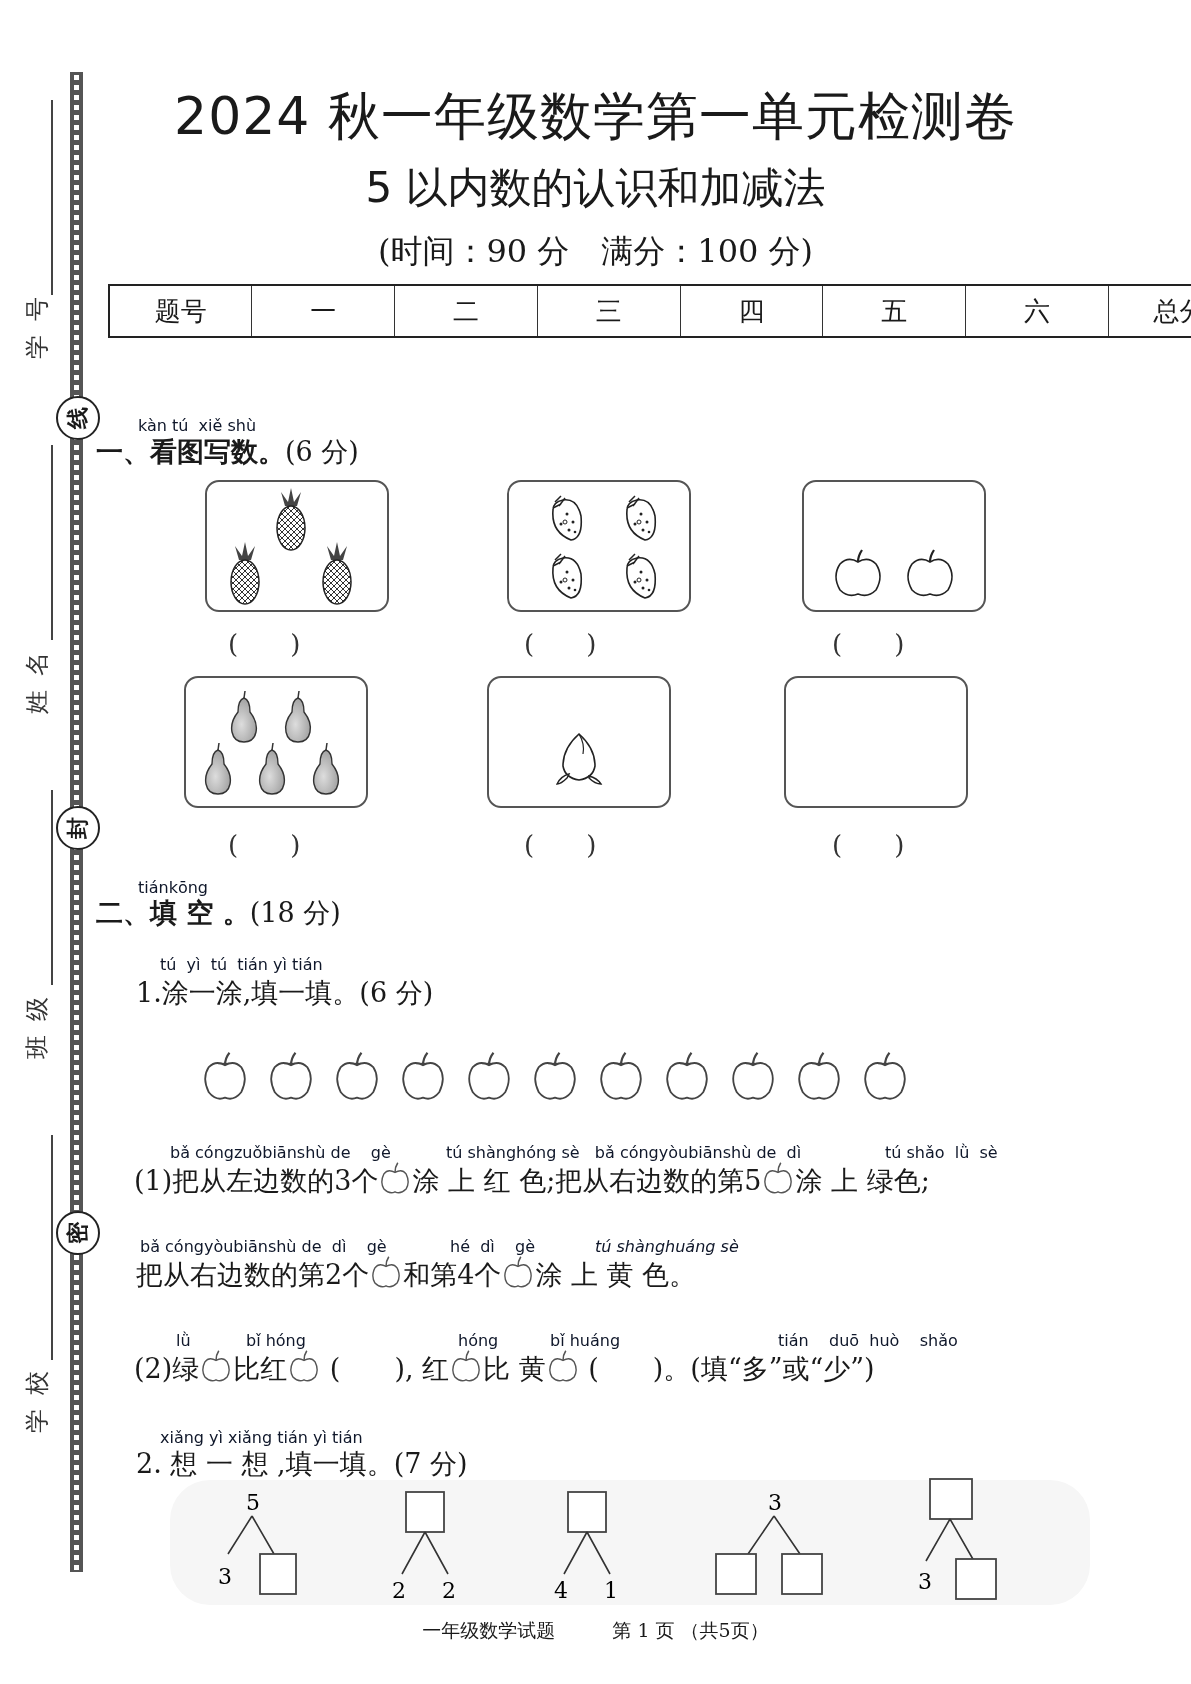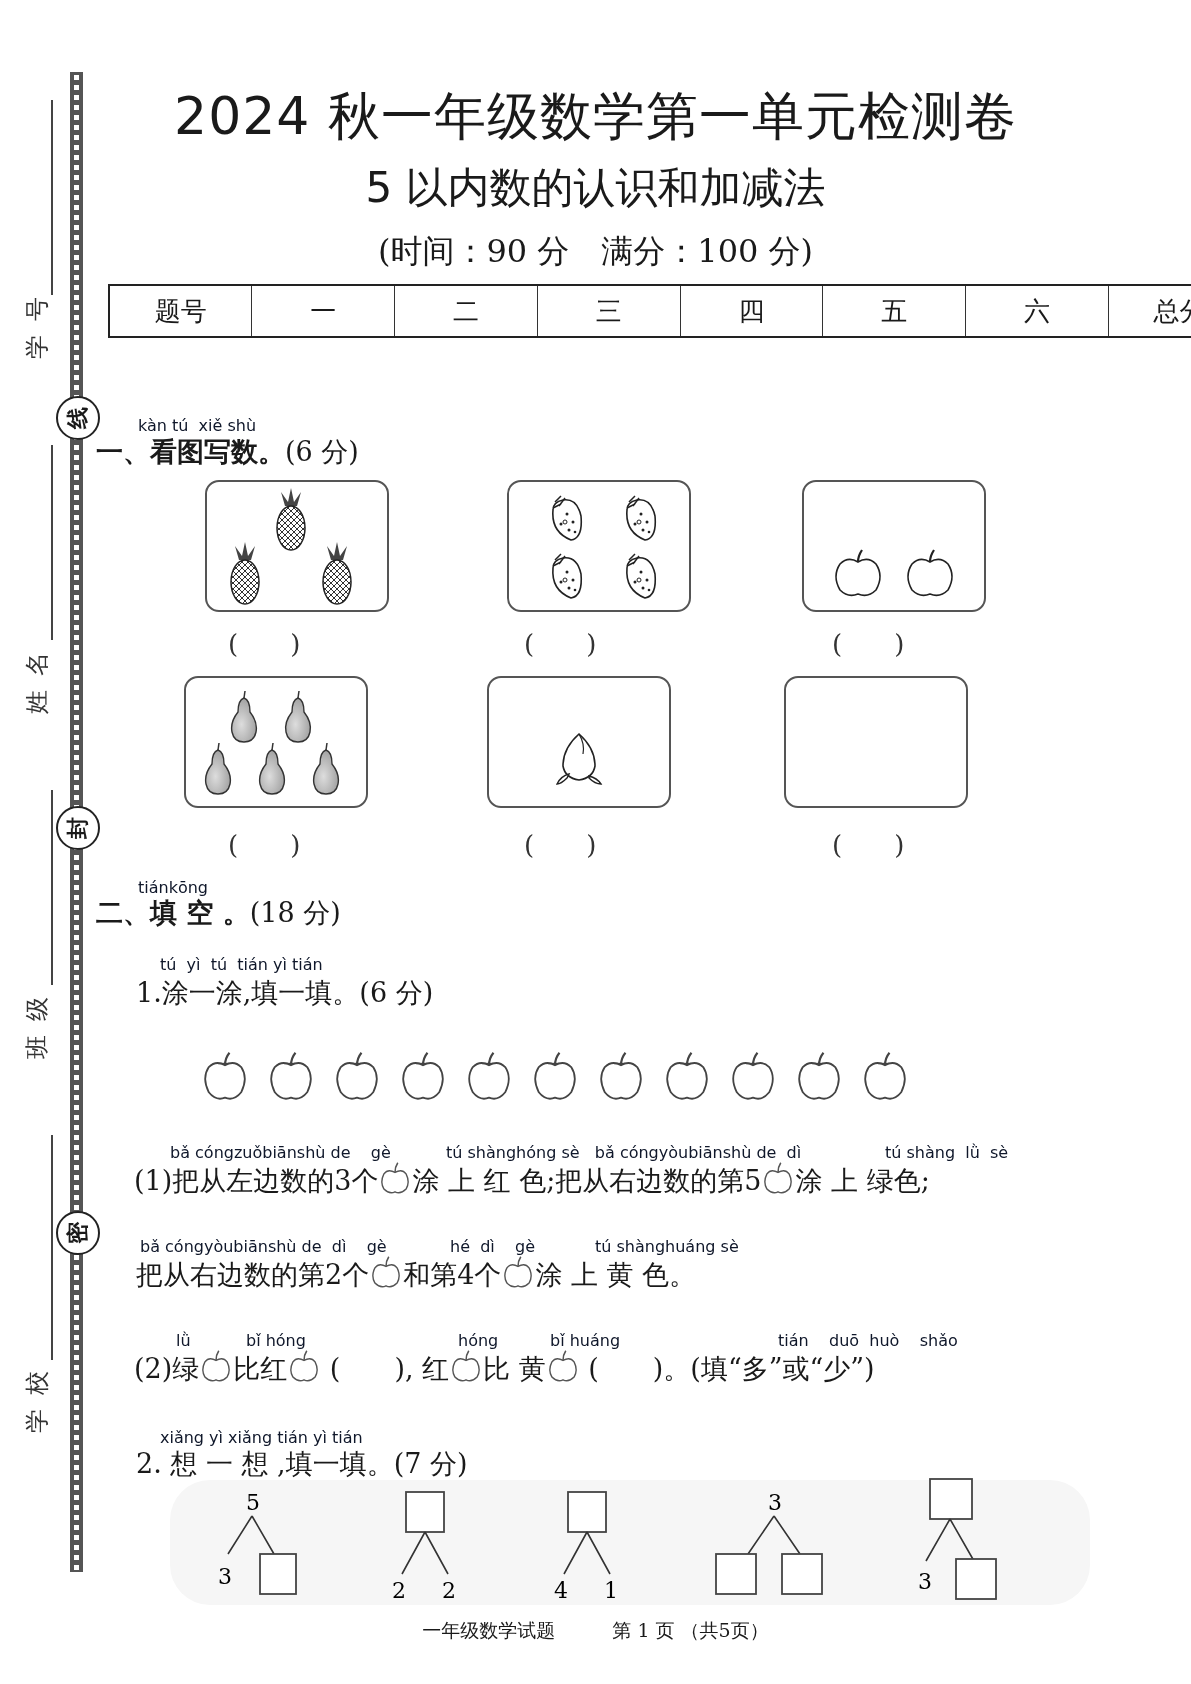--- a/index.html
+++ b/index.html
@@ -243,34 +243,34 @@
     </svg>
   <svg class="apple" viewBox="-30 -32 60 62">
       <path d="M0 -14 Q-10 -20 -18 -12 Q-26 0 -18 16 Q-10 26 0 22 Q10 26 18 16 Q26 0 18 -12 Q10 -20 0 -14 Z" fill="#fff" stroke="#444" stroke-width="2"></path>
       <path d="M0 -14 Q0 -22 5 -28" stroke="#444" stroke-width="2.4" fill="none"></path>
       <path d="M-8 -16 L4 -16" stroke="#444" stroke-width="1.5"></path>
     </svg>
 </div>
 
 <div class="abs pinyin" style="left:170px;top:1143px;">bǎ cóngzuǒbiānshù de    gè</div>
 <div class="abs pinyin" style="left:446px;top:1143px;">tú shànghóng sè   bǎ cóngyòubiānshù de  dì</div>
-<div class="abs pinyin" style="left:885px;top:1143px;">tú shàng  lǜ  sè</div>
+<div class="abs pinyin" style="left:885px;top:1143px;">tú shǎo  lǜ  sè</div>
 <div class="abs q-text" style="left:134px;top:1160px;">
   <span>(1)把从左边数的3个</span><svg class="inline-apple" viewBox="-22 -30 44 52">
       <path d="M0 -12 Q-10 -18 -16 -10 Q-22 2 -16 12 Q-8 20 0 16 Q8 20 16 12 Q22 2 16 -10 Q10 -18 0 -12 Z" fill="#fff" stroke="#555" stroke-width="2"></path>
       <path d="M0 -12 Q0 -20 4 -26" stroke="#555" stroke-width="2.2" fill="none"></path>
     </svg><span>涂 上  红 色;把从右边数的第5</span><svg class="inline-apple" viewBox="-22 -30 44 52">
       <path d="M0 -12 Q-10 -18 -16 -10 Q-22 2 -16 12 Q-8 20 0 16 Q8 20 16 12 Q22 2 16 -10 Q10 -18 0 -12 Z" fill="#fff" stroke="#555" stroke-width="2"></path>
       <path d="M0 -12 Q0 -20 4 -26" stroke="#555" stroke-width="2.2" fill="none"></path>
     </svg><span>涂 上 绿色;</span>
 </div>
 
 <div class="abs pinyin" style="left:140px;top:1237px;">bǎ cóngyòubiānshù de  dì    gè</div>
 <div class="abs pinyin" style="left:450px;top:1237px;">hé  dì    gè</div>
-<div class="abs pinyin" style="left:595px;top:1237px;">tú shànghuáng sè</div>
+<div class="abs pinyin" style="left:595px;top:1237px;font-style:italic;">tú shànghuáng sè</div>
 <div class="abs q-text" style="left:136px;top:1254px;">
   <span>把从右边数的第2个</span><svg class="inline-apple" viewBox="-22 -30 44 52">
       <path d="M0 -12 Q-10 -18 -16 -10 Q-22 2 -16 12 Q-8 20 0 16 Q8 20 16 12 Q22 2 16 -10 Q10 -18 0 -12 Z" fill="#fff" stroke="#555" stroke-width="2"></path>
       <path d="M0 -12 Q0 -20 4 -26" stroke="#555" stroke-width="2.2" fill="none"></path>
     </svg><span>和第4个</span><svg class="inline-apple" viewBox="-22 -30 44 52">
       <path d="M0 -12 Q-10 -18 -16 -10 Q-22 2 -16 12 Q-8 20 0 16 Q8 20 16 12 Q22 2 16 -10 Q10 -18 0 -12 Z" fill="#fff" stroke="#555" stroke-width="2"></path>
       <path d="M0 -12 Q0 -20 4 -26" stroke="#555" stroke-width="2.2" fill="none"></path>
     </svg><span>涂 上  黄 色。</span>
 </div>
 

